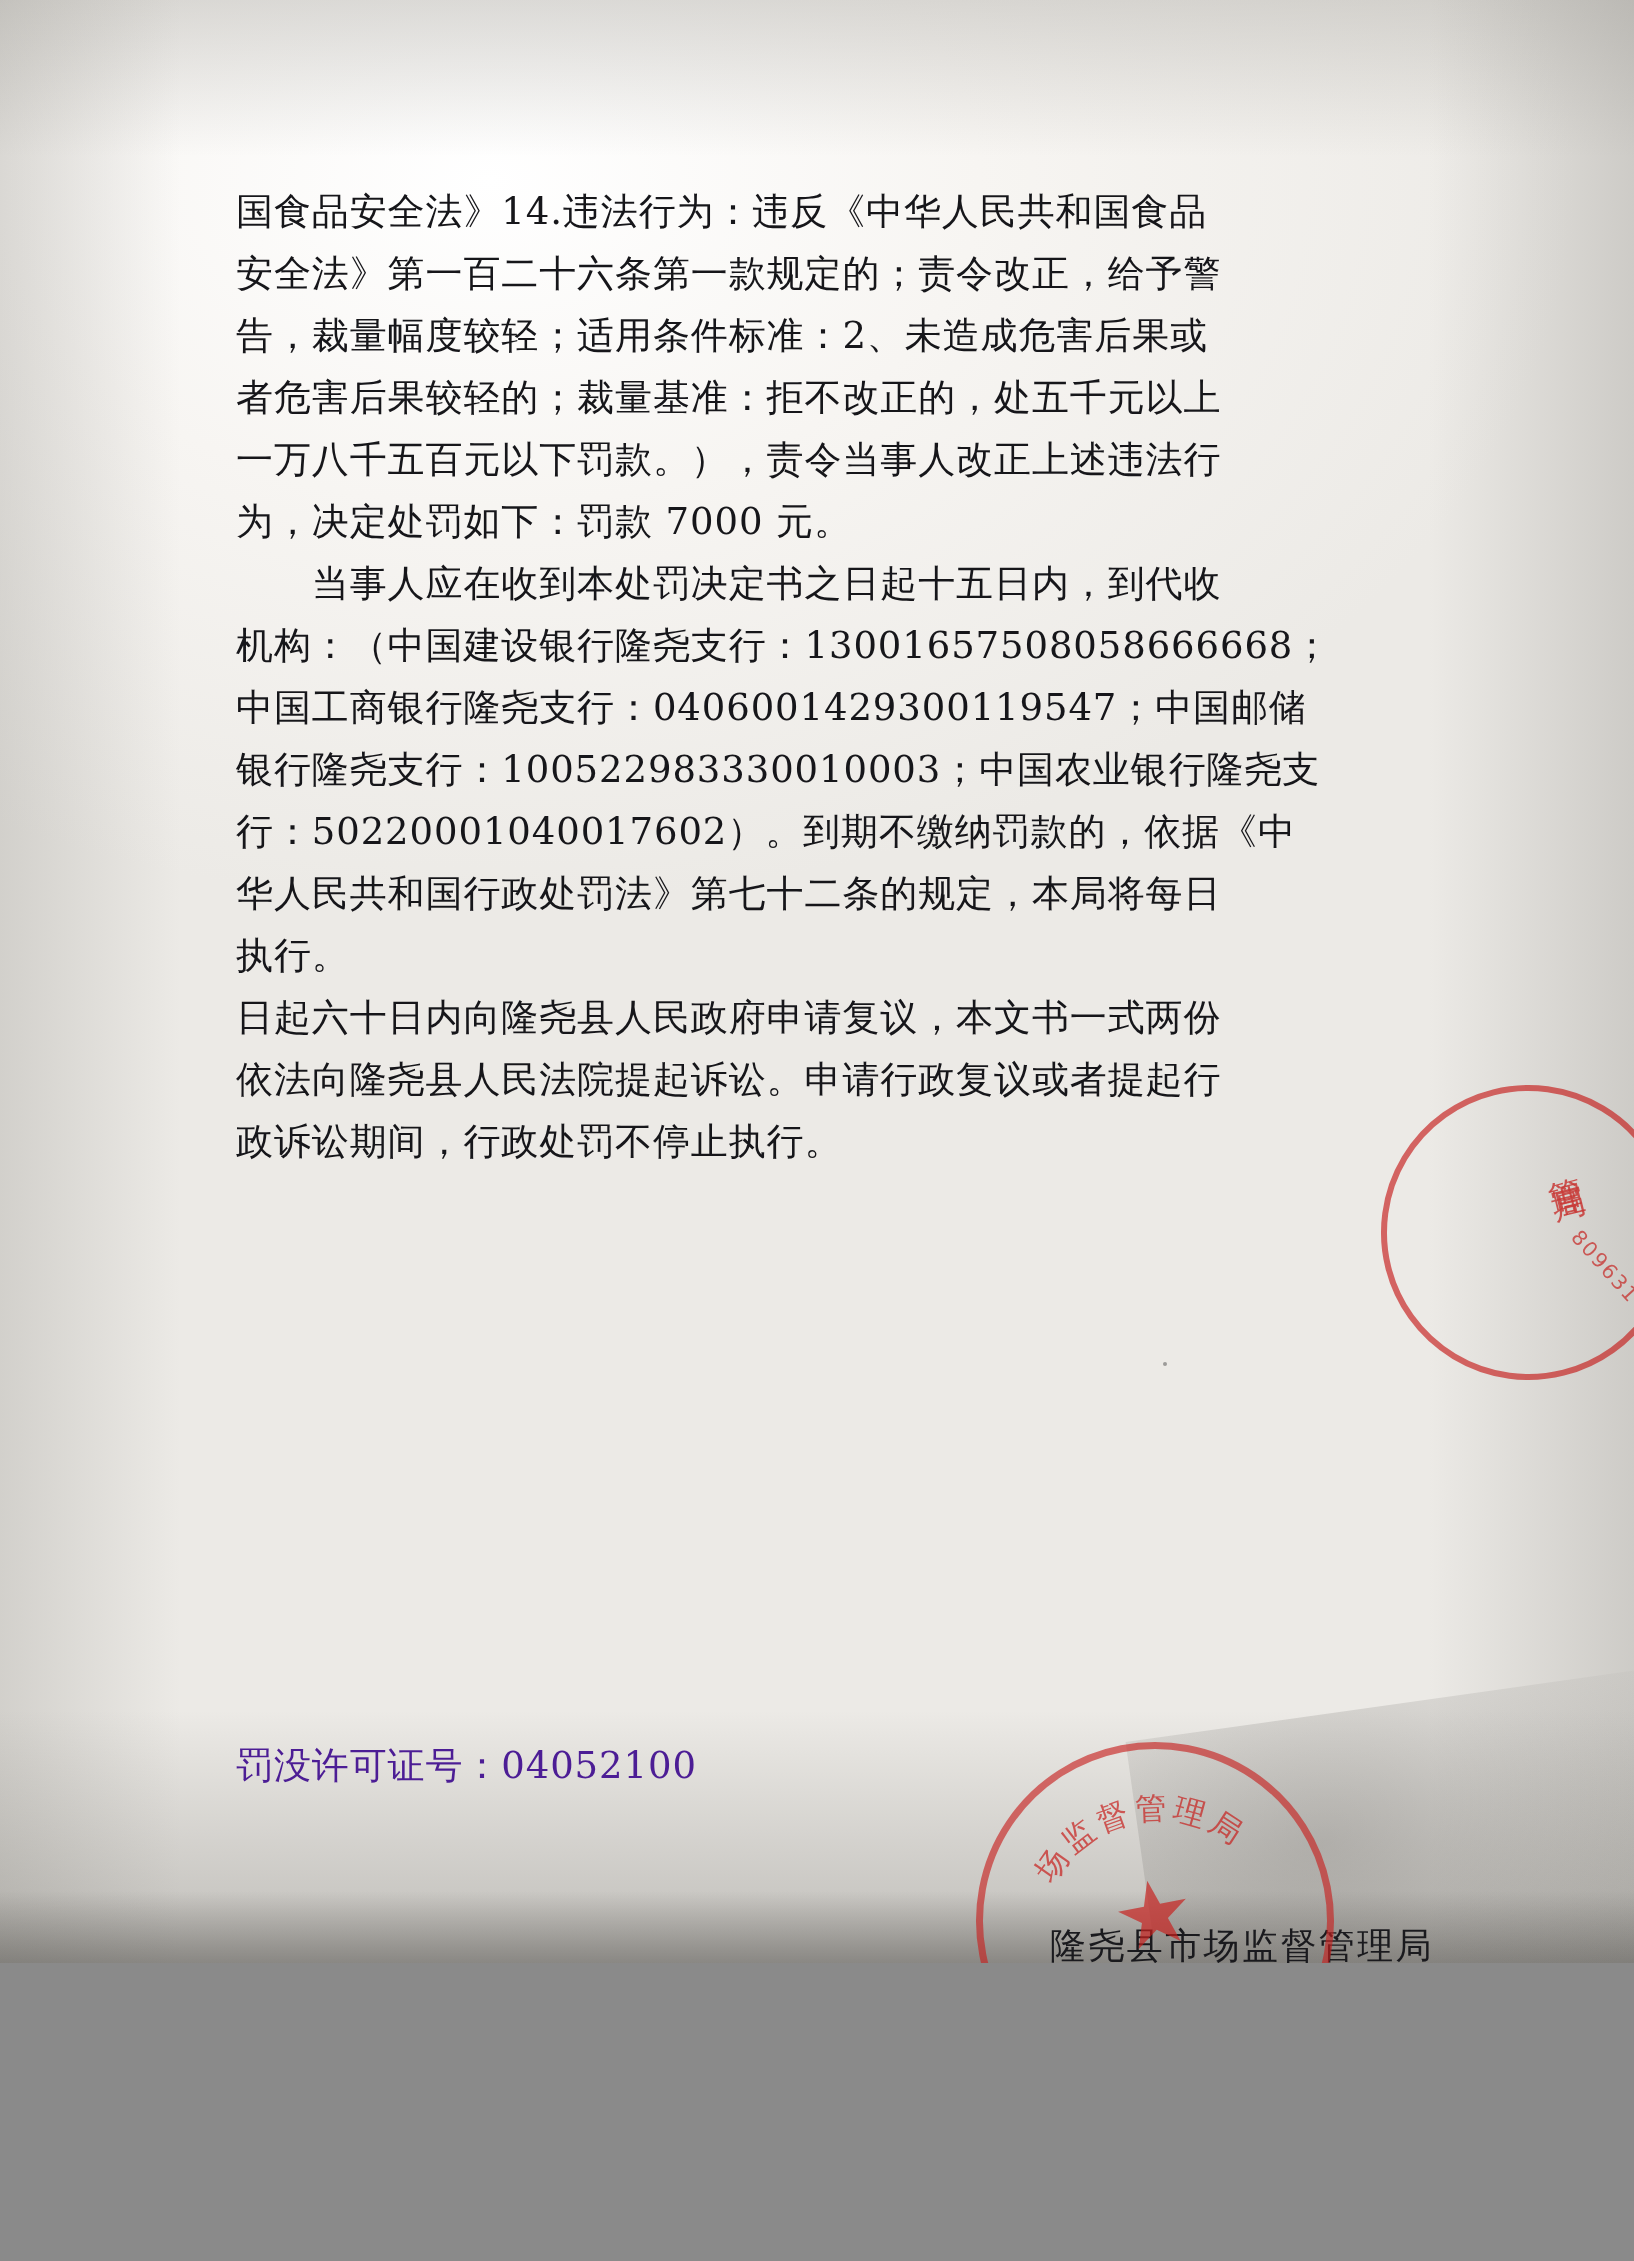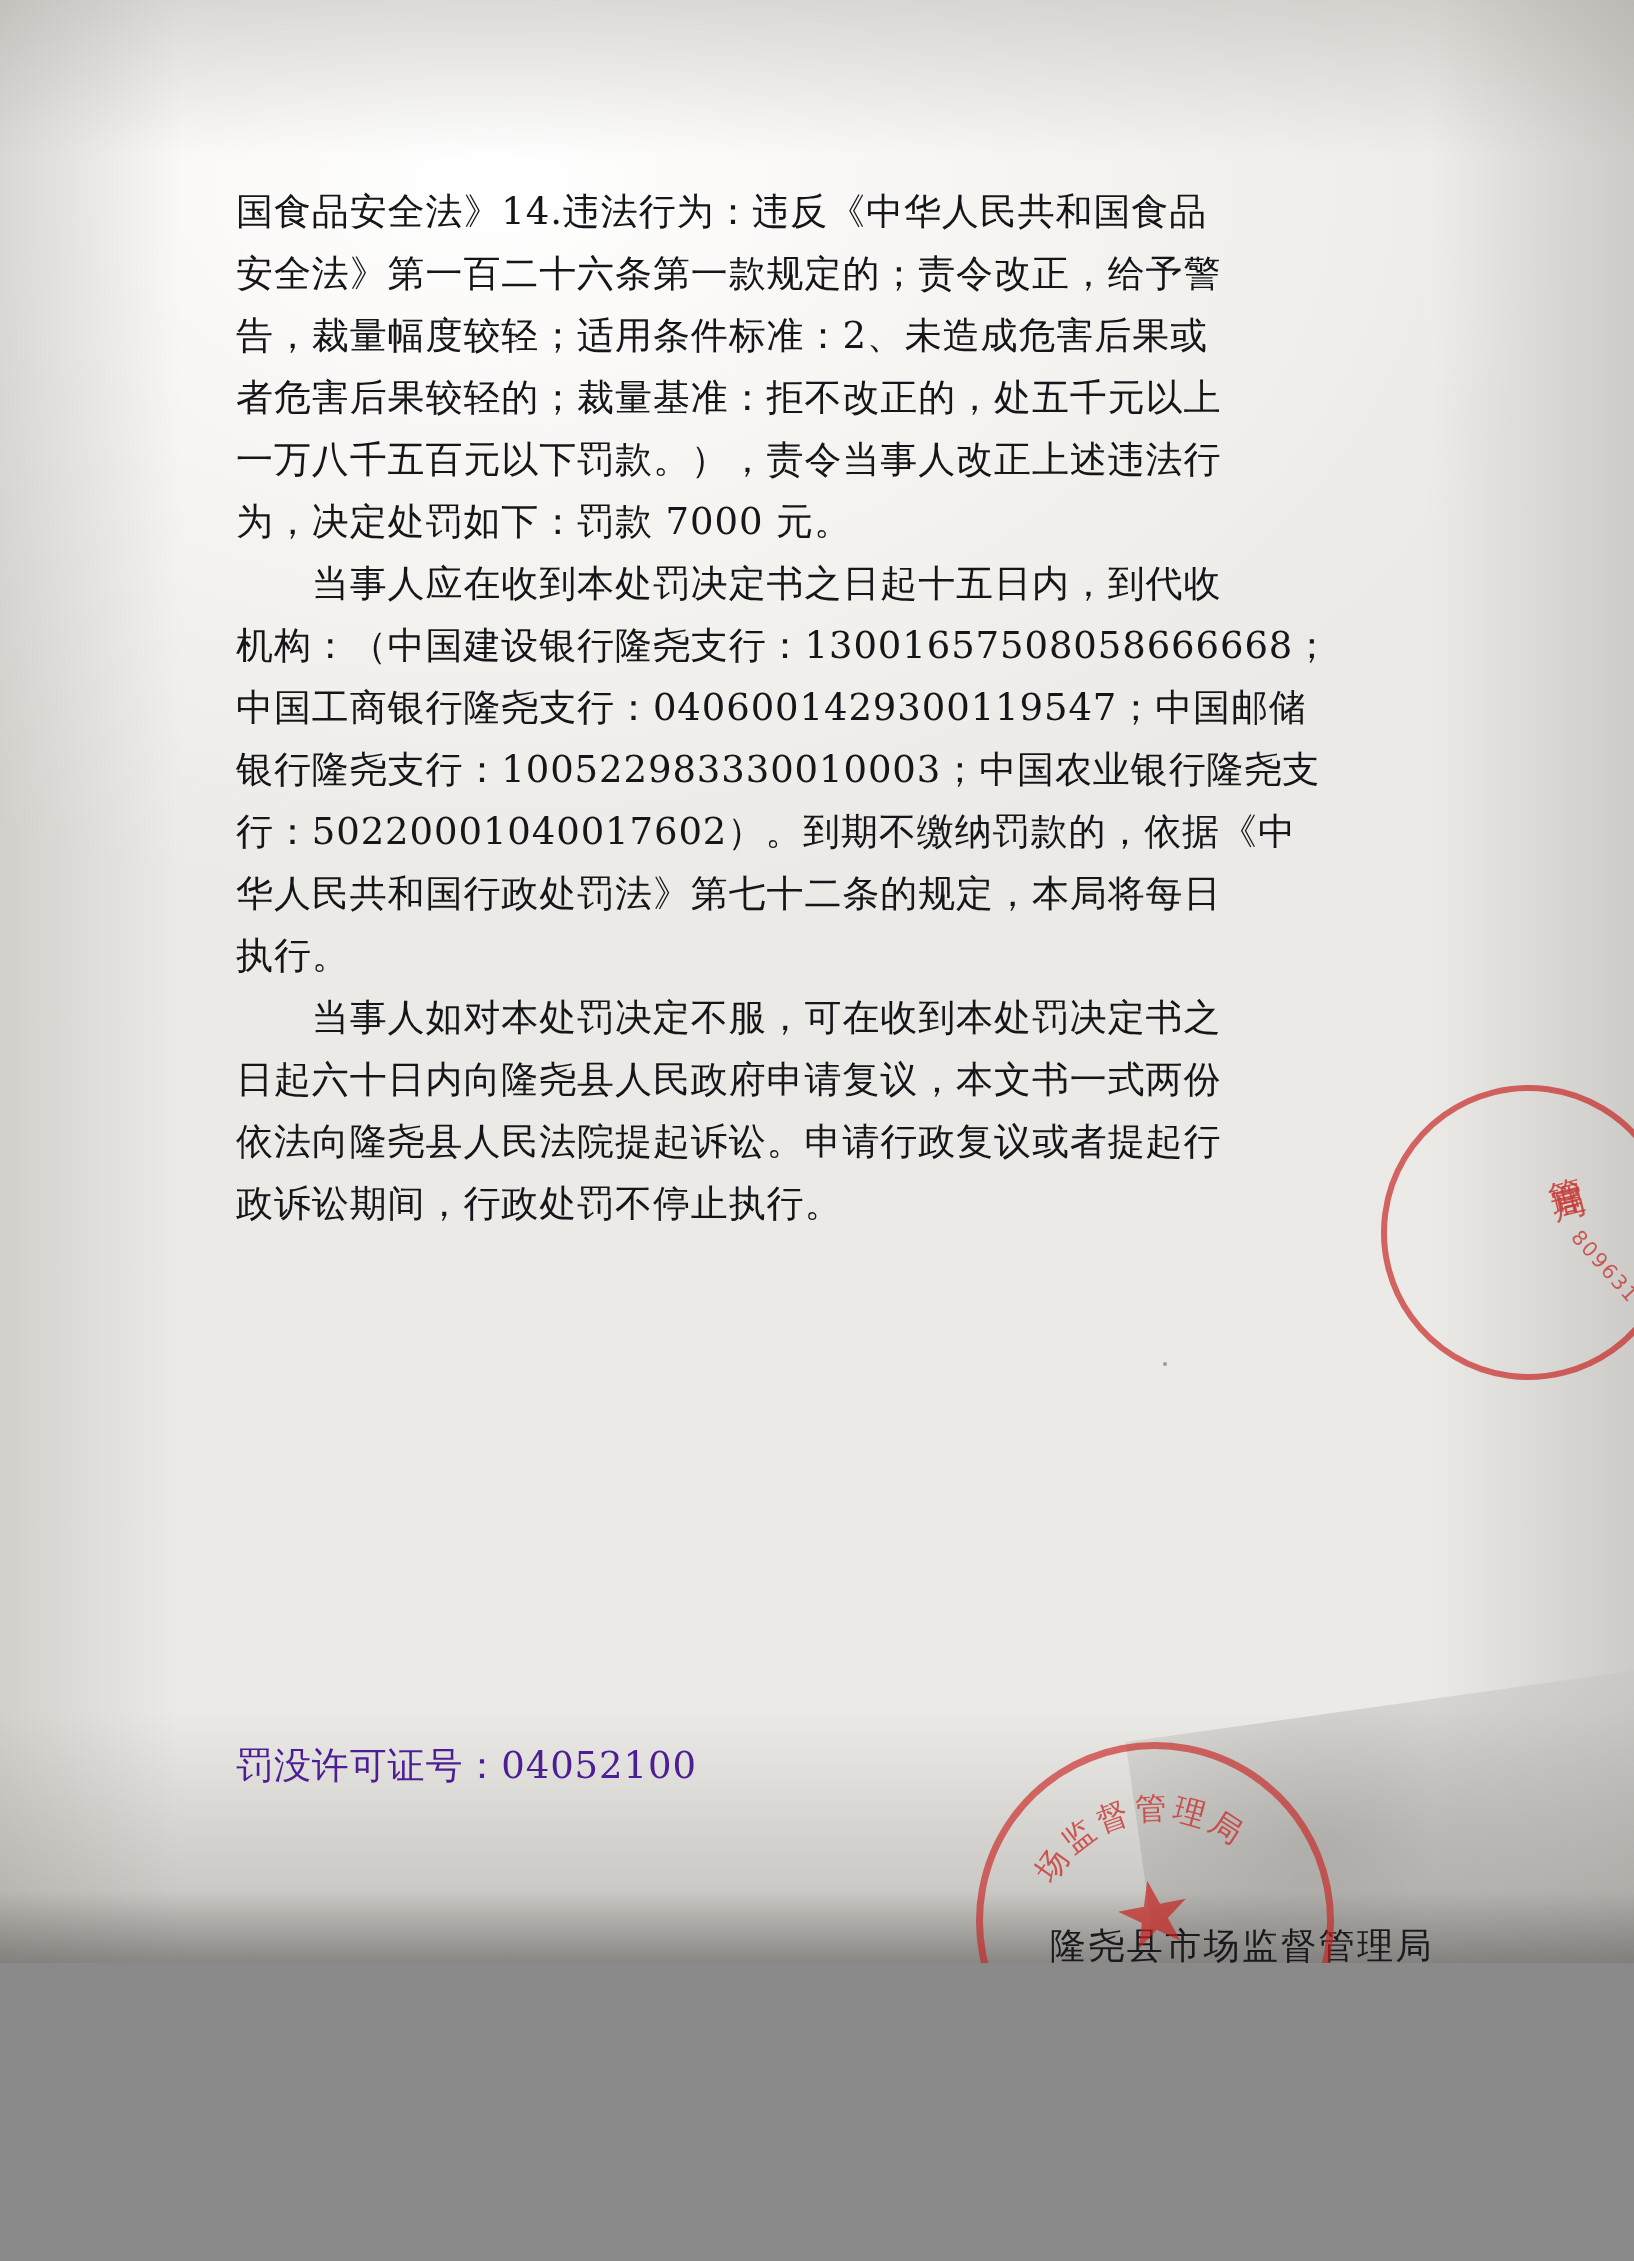--- a/index.html
+++ b/index.html
@@ -252,21 +252,20 @@
     <div class="line">者危害后果较轻的；裁量基准：拒不改正的，处五千元以上</div>
     <div class="line">一万八千五百元以下罚款。），责令当事人改正上述违法行</div>
     <div class="line">为，决定处罚如下：罚款 7000 元。</div>
     <div class="line">　　当事人应在收到本处罚决定书之日起十五日内，到代收</div>
     <div class="line">机构：（中国建设银行隆尧支行：13001657508058666668；</div>
     <div class="line">中国工商银行隆尧支行：0406001429300119547；中国邮储</div>
     <div class="line">银行隆尧支行：100522983330010003；中国农业银行隆尧支</div>
     <div class="line">行：50220001040017602）。到期不缴纳罚款的，依据《中</div>
     <div class="line">华人民共和国行政处罚法》第七十二条的规定，本局将每日</div>
     <div class="line">执行。</div>
-    <div class="line">　　当事人如对本处罚决定不服，可在收到本处罚决定书之</div>
     <div class="line">日起六十日内向隆尧县人民政府申请复议，本文书一式两份</div>
     <div class="line">依法向隆尧县人民法院提起诉讼。申请行政复议或者提起行</div>
     <div class="line">政诉讼期间，行政处罚不停止执行。</div>
   </div>
 
   <div class="permit-line">罚没许可证号：04052100</div>
 
   <div class="sign-block">
     <div class="sign-line">隆尧县市场监督管理局</div>
     <div class="sign-line sign-date">2026 年 4 月 15 日</div>

